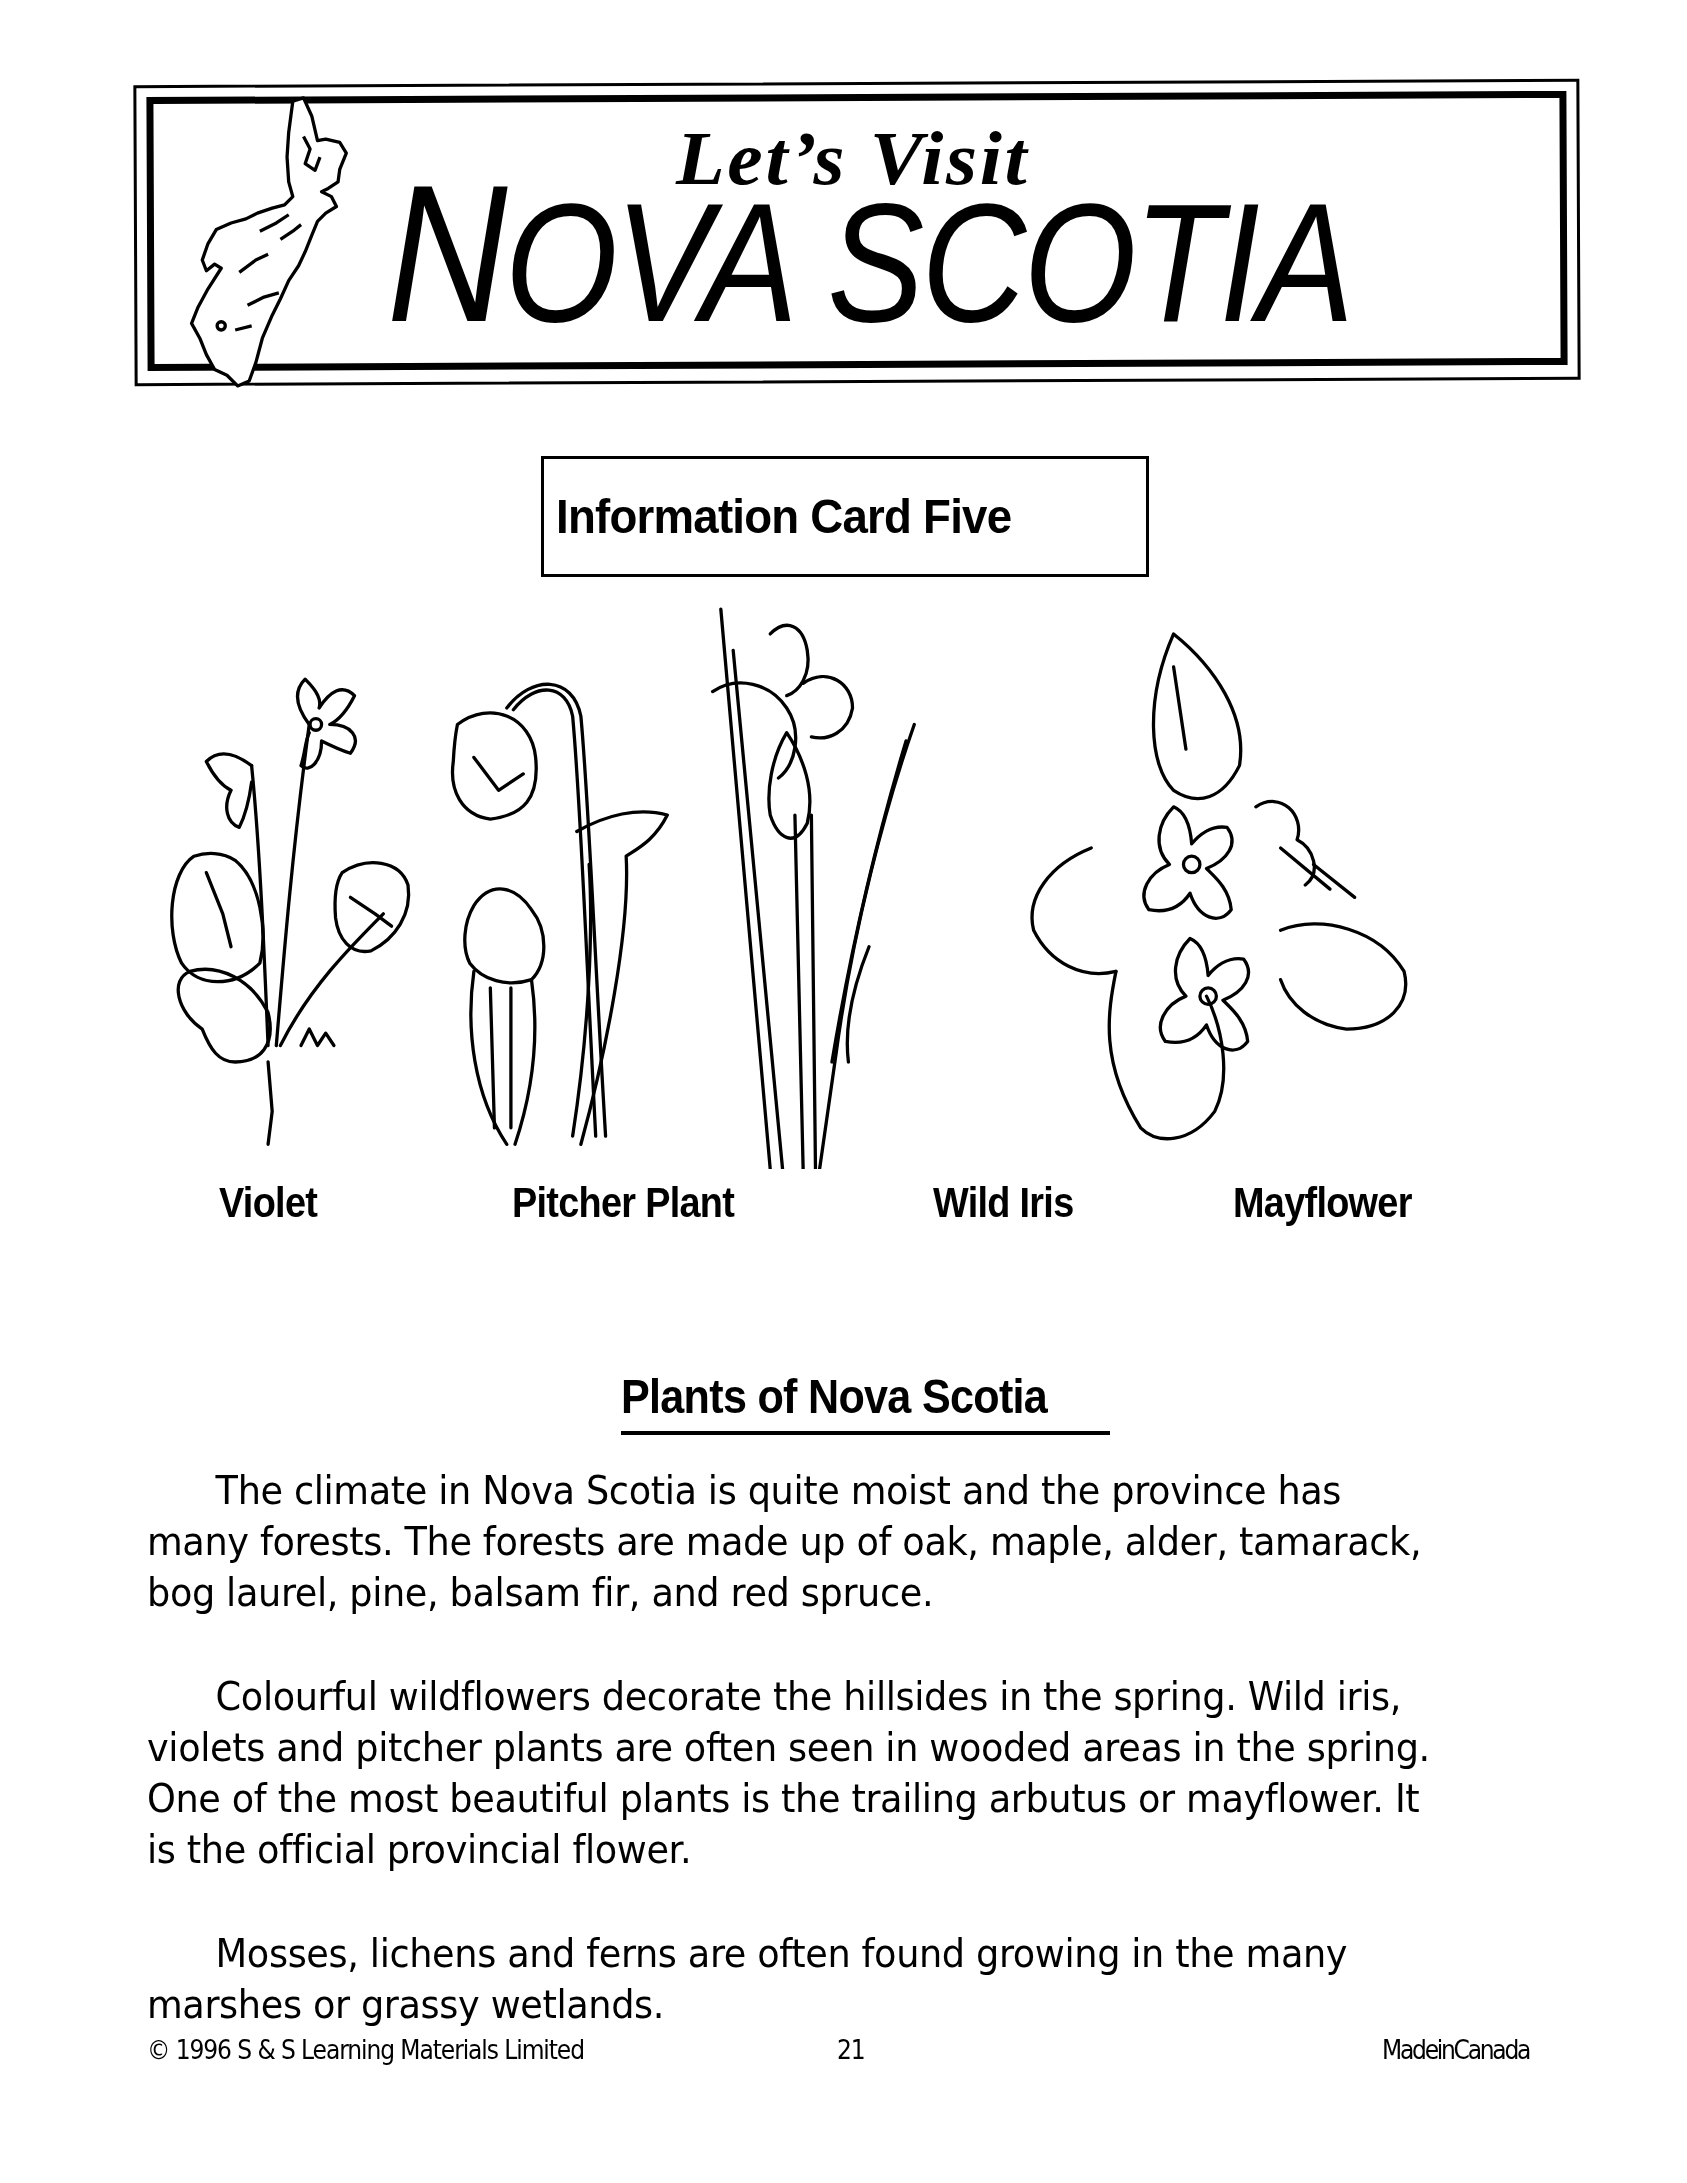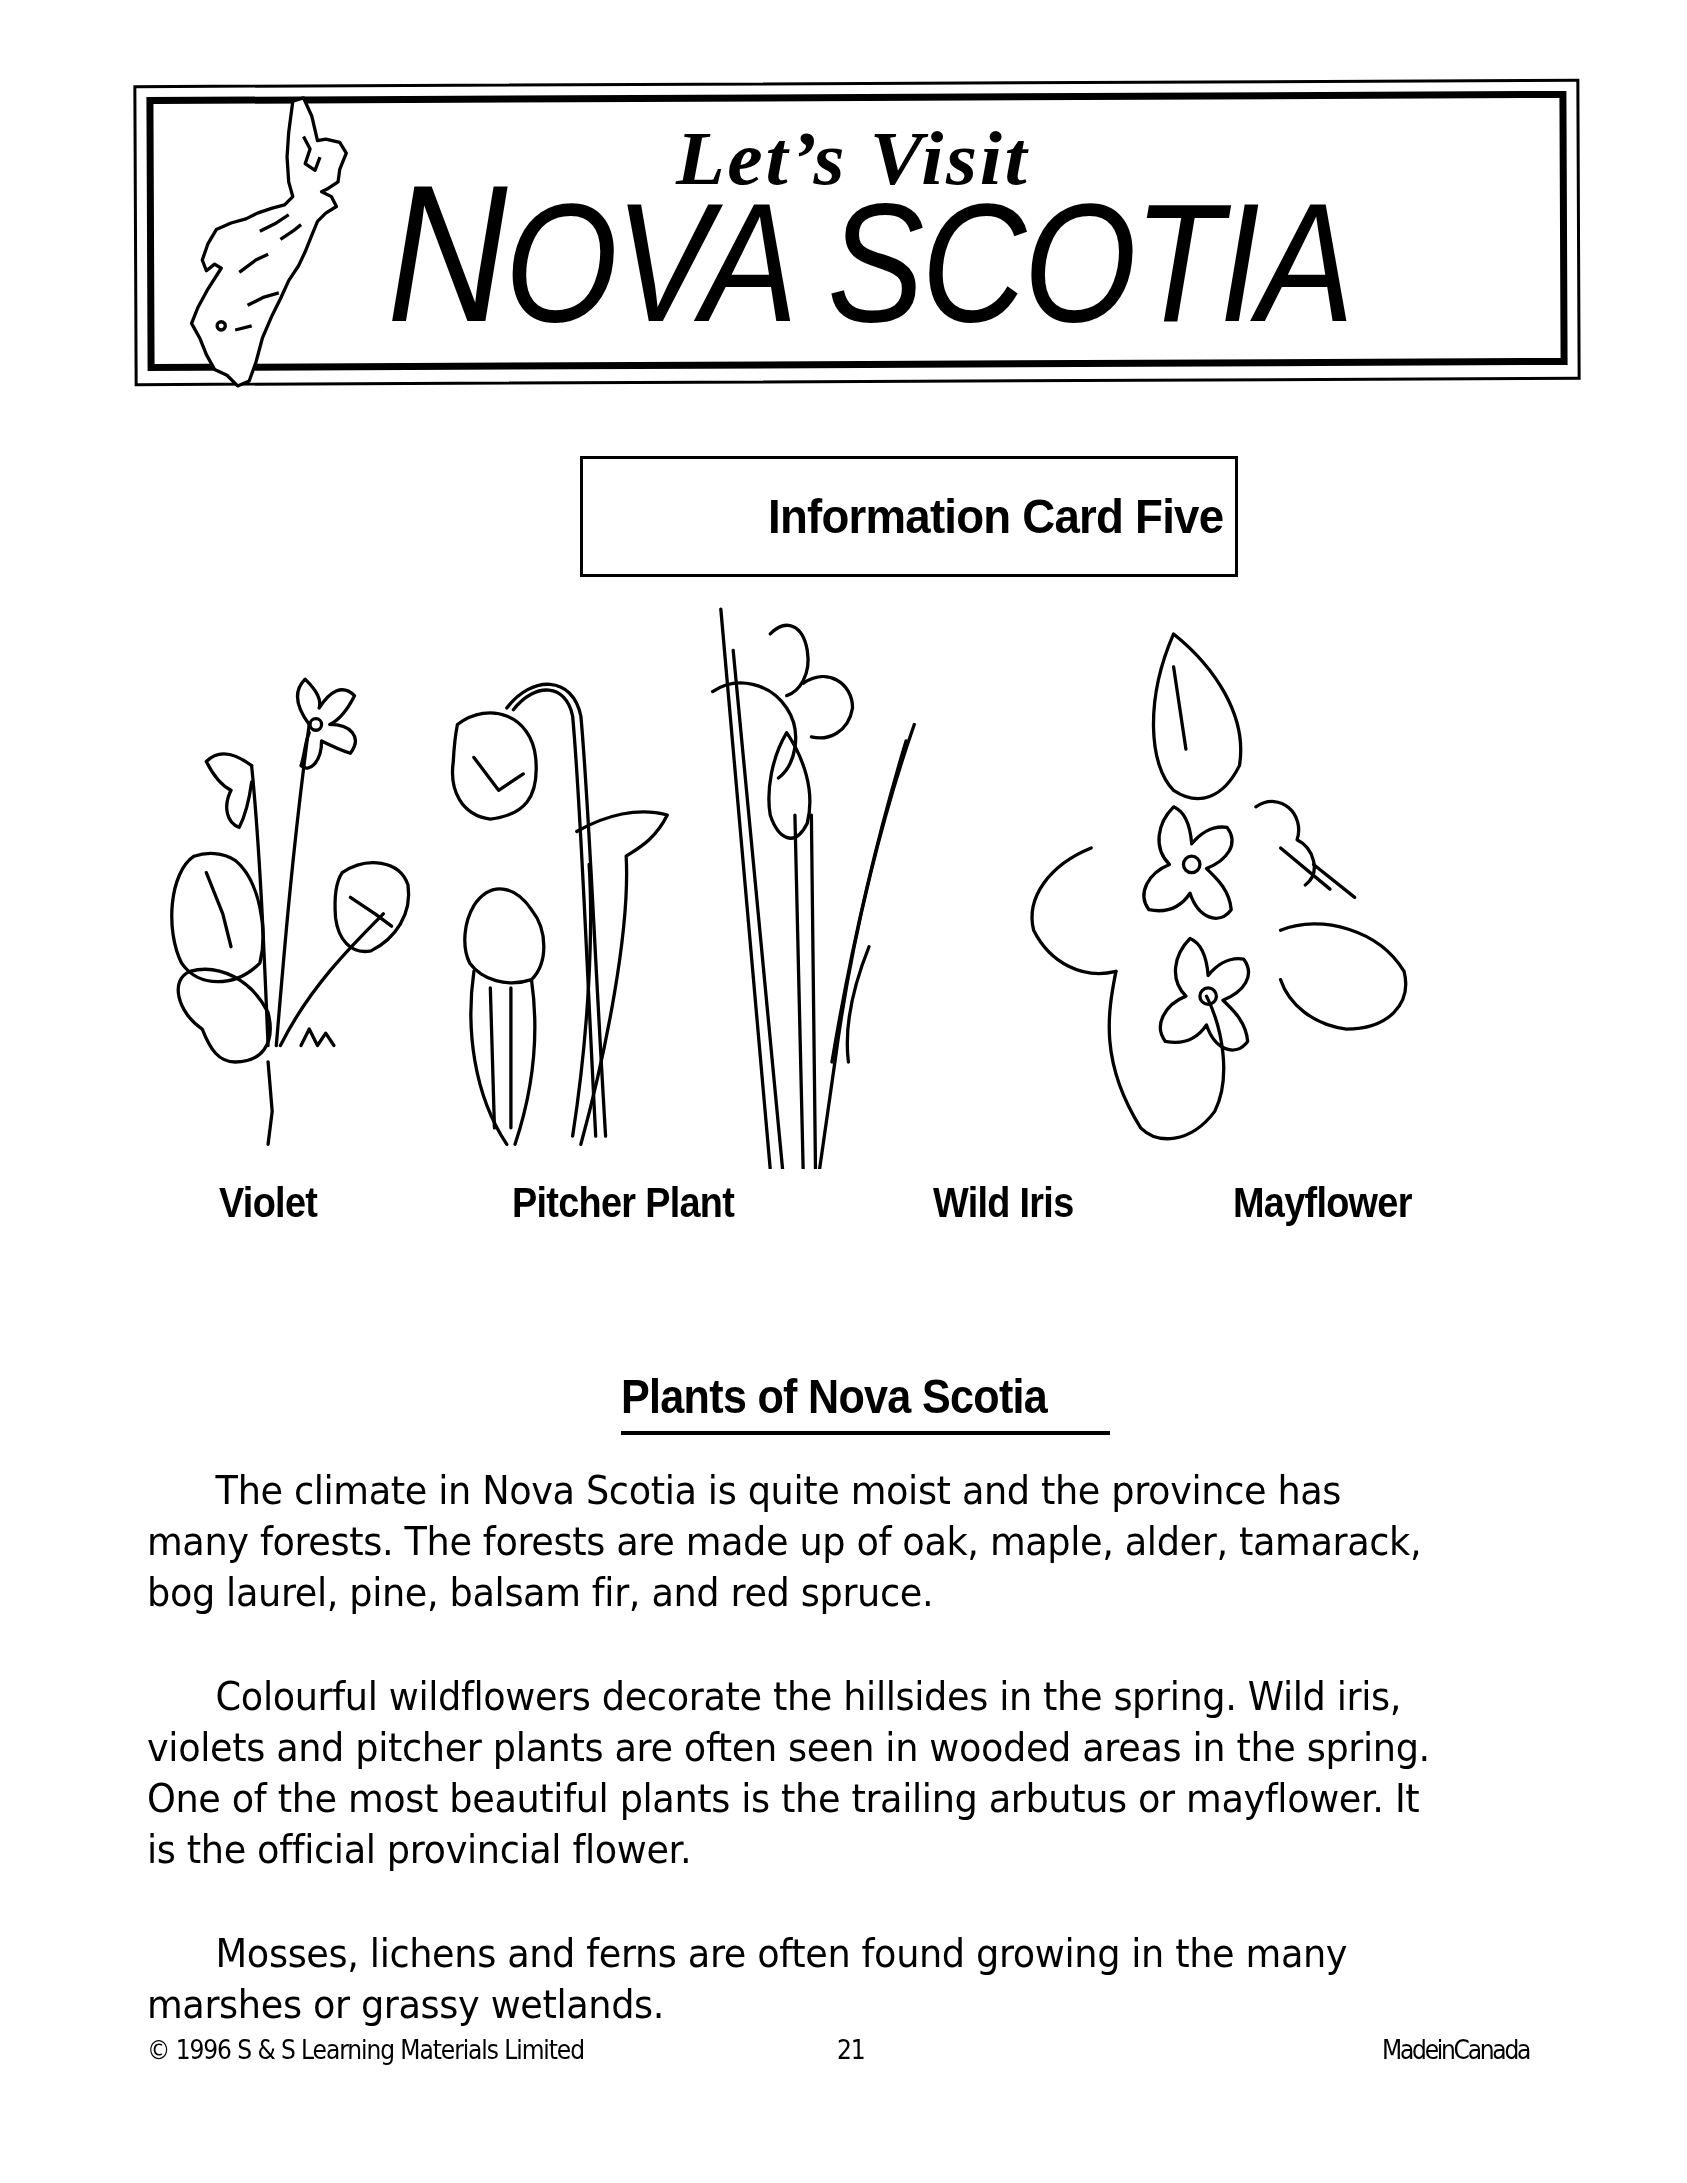--- a/index.html
+++ b/index.html
@@ -8,21 +8,21 @@
 
   
   .banner-outer { left:134px; top:82px; width:1446px; height:301px; border:3.3px solid #000; box-sizing:border-box; transform:rotate(-0.25deg); }
   .banner-inner { left:147px; top:94px; width:1420px; height:274px; border:7.4px solid #000; box-sizing:border-box; transform:rotate(-0.25deg); background:#fff; }
   .map { left:157px; top:91px; width:214px; height:301px; }
   .subtitle { left:676px; top:115px; font-family:"Liberation Serif", serif; font-weight:bold; font-style:italic; font-size:76px; letter-spacing:2.5px; transform:scaleX(1.05); transform-origin:left top; }
   .title { left:387px; top:169px; font-family:"Liberation Sans", sans-serif; font-style:italic; font-size:169px; line-height:169px; letter-spacing:-3.3px; transform:scaleX(0.86); transform-origin:left top; white-space:nowrap; }
   .title .big { font-size:194px; }
 
   
-  .card { left:541px; top:456px; width:658px; height:121px; border:3.3px solid #000; box-sizing:border-box; display:flex; align-items:center; justify-content:flex-end;margin-left:39px; }
+  .card { left:541px; top:456px; width:608px; height:121px; border:3.3px solid #000; box-sizing:border-box; display:flex; align-items:center; justify-content:flex-start; }
   .card span { font-family:"Liberation Sans", sans-serif; font-weight:bold; font-size:48px; letter-spacing:-0.8px; transform:scaleX(0.95); }
 
   
   .plants { left:144px; top:601px; width:1450px; height:568px; }
 
   
   .plant-label { top:1178px; font-family:"Liberation Sans", sans-serif; font-weight:bold; font-size:43px; letter-spacing:-0.8px; transform:scaleX(0.88); transform-origin:left top; white-space:nowrap; }
 
   
   .section-heading { left:621px; top:1368px; font-family:"Liberation Sans", sans-serif; font-weight:bold; font-size:49px; letter-spacing:-0.8px; white-space:nowrap; transform:scaleX(0.88); transform-origin:left top; }

